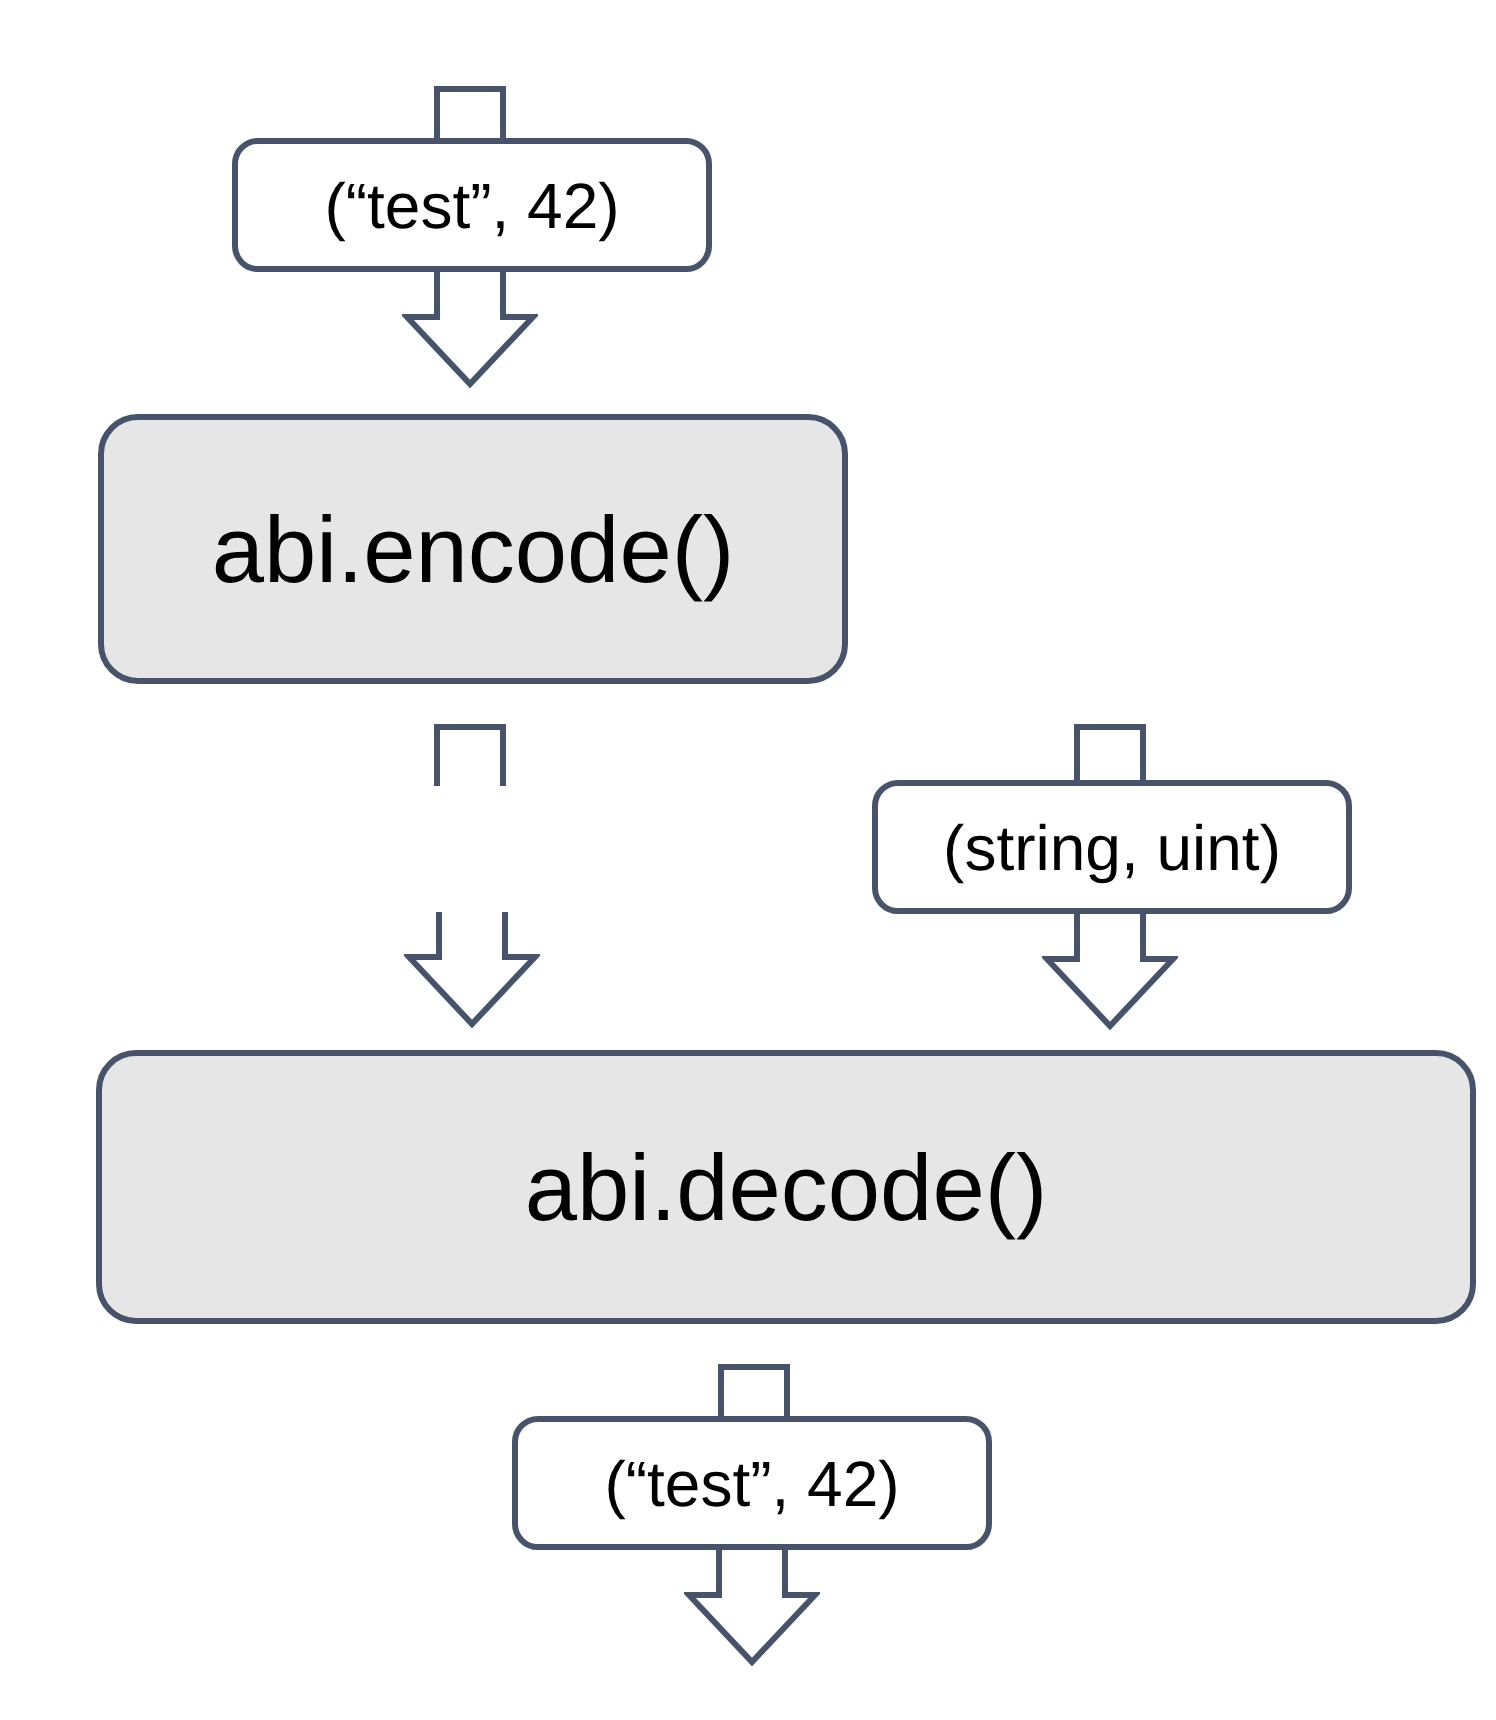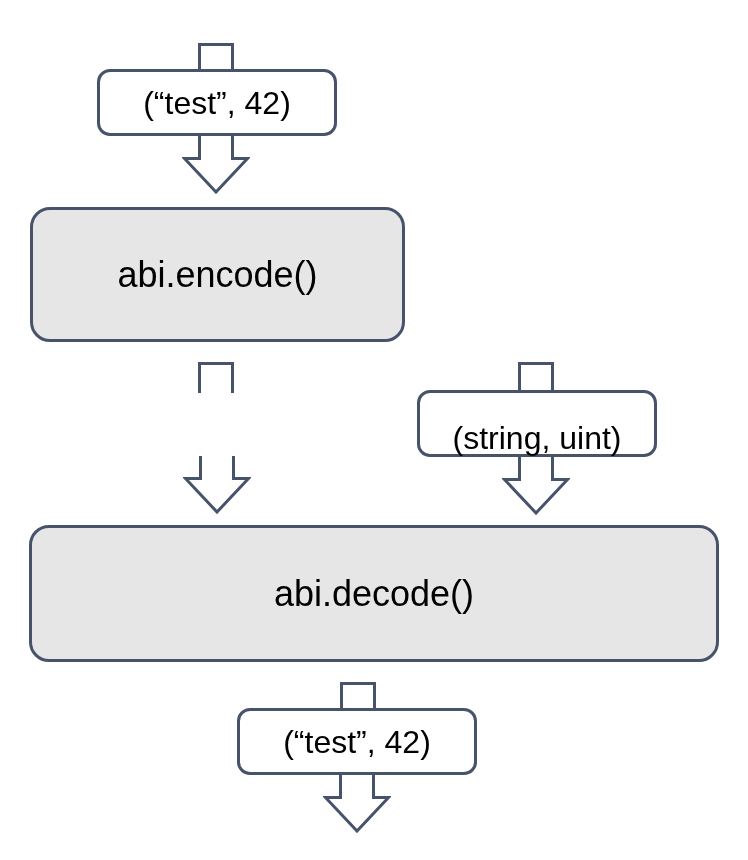--- a/index.html
+++ b/index.html
@@ -13,20 +13,21 @@
   body{
     width:748px;height:860px;
     background:var(--background);
     font-family:"Liberation Sans", sans-serif;
     overflow:hidden;
   }
   .canvas{
     position:relative;
     width:600px;height:860px;
     background:var(--background);
+    margin-left:19px;
   }
   
   .stub{
     position:absolute;
     box-sizing:border-box;
     width:36px;
     background:var(--value-fill);
     border:3px solid var(--stroke);
     border-bottom:none;
   }
@@ -44,40 +45,40 @@
     line-height:1;
   }
   .value-box{
     background:var(--value-fill);
     border-radius:13px;
     font-size:32px;
   }
   .process-box{
     background:var(--process-fill);
     border-radius:20px;
-    font-size:36px;
+    font-size:47px;
   }
   
   .arrow{position:absolute;width:68px;height:58px;display:block;}
   .arrow path{
     fill:var(--value-fill);
     stroke:var(--stroke);
     stroke-width:3;
     stroke-linejoin:miter;
   }
   
   #stub-input   {left:198px; top:43px;  height:29px;}
   #box-input    {left:97px;  top:69px;  width:240px; height:67px;}
   #arrow-input-to-encode{left:182px; top:136px;}
   #box-encode   {left:30px;  top:207px; width:375px; height:135px;}
   #stub-encoded {left:198px; top:362px; height:31px;}
   #box-encoded  {left:97px;  top:390px; width:240px; height:67px;}
   #arrow-encoded-to-decode{left:183px; top:456px;}
   #stub-types   {left:518px; top:362px; height:31px;}
-  #box-types    {left:417px; top:390px; width:240px; height:67px;align-items:flex-end;}
+  #box-types    {left:417px; top:390px; width:240px; height:67px;}
   #arrow-types-to-decode{left:502px; top:457px;}
   #box-decode   {left:29px;  top:525px; width:690px; height:137px;}
   #stub-output  {left:340px; top:682px; height:29px;}
   #box-output   {left:237px; top:708px; width:240px; height:67px;}
   #arrow-output-out{left:323px; top:775px;}
 </style>
 </head>
 <body>
 
 <div class="canvas">

